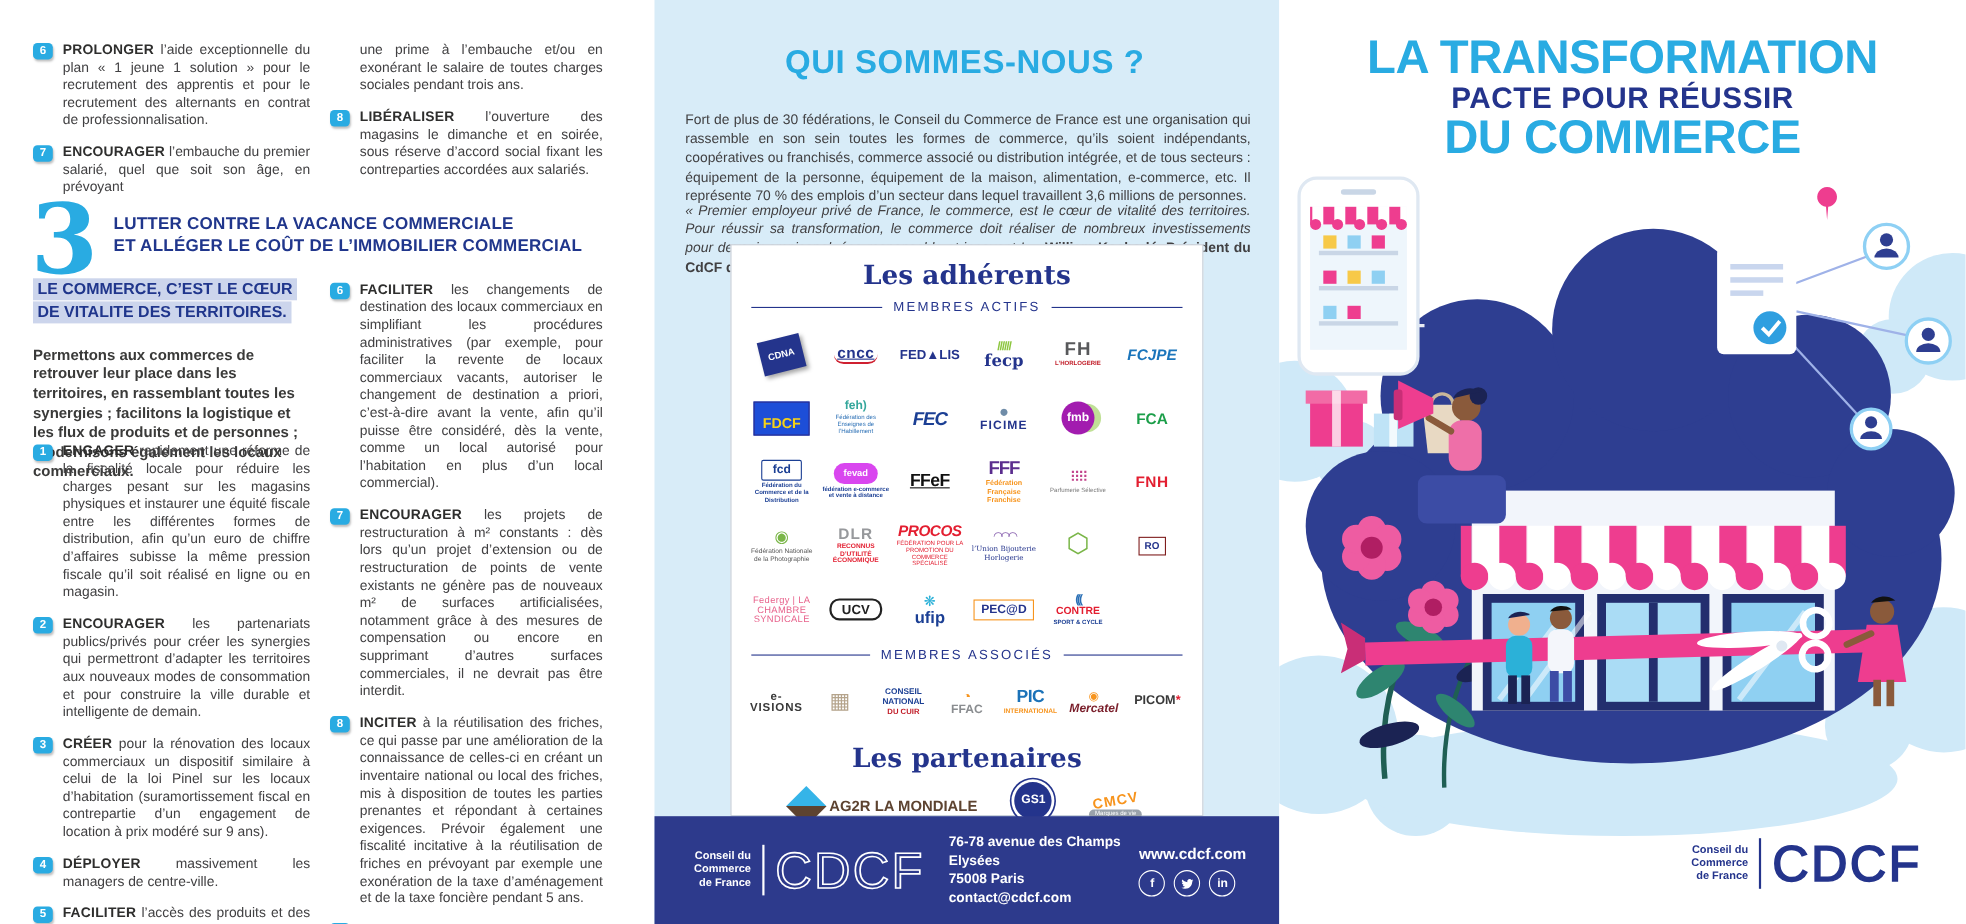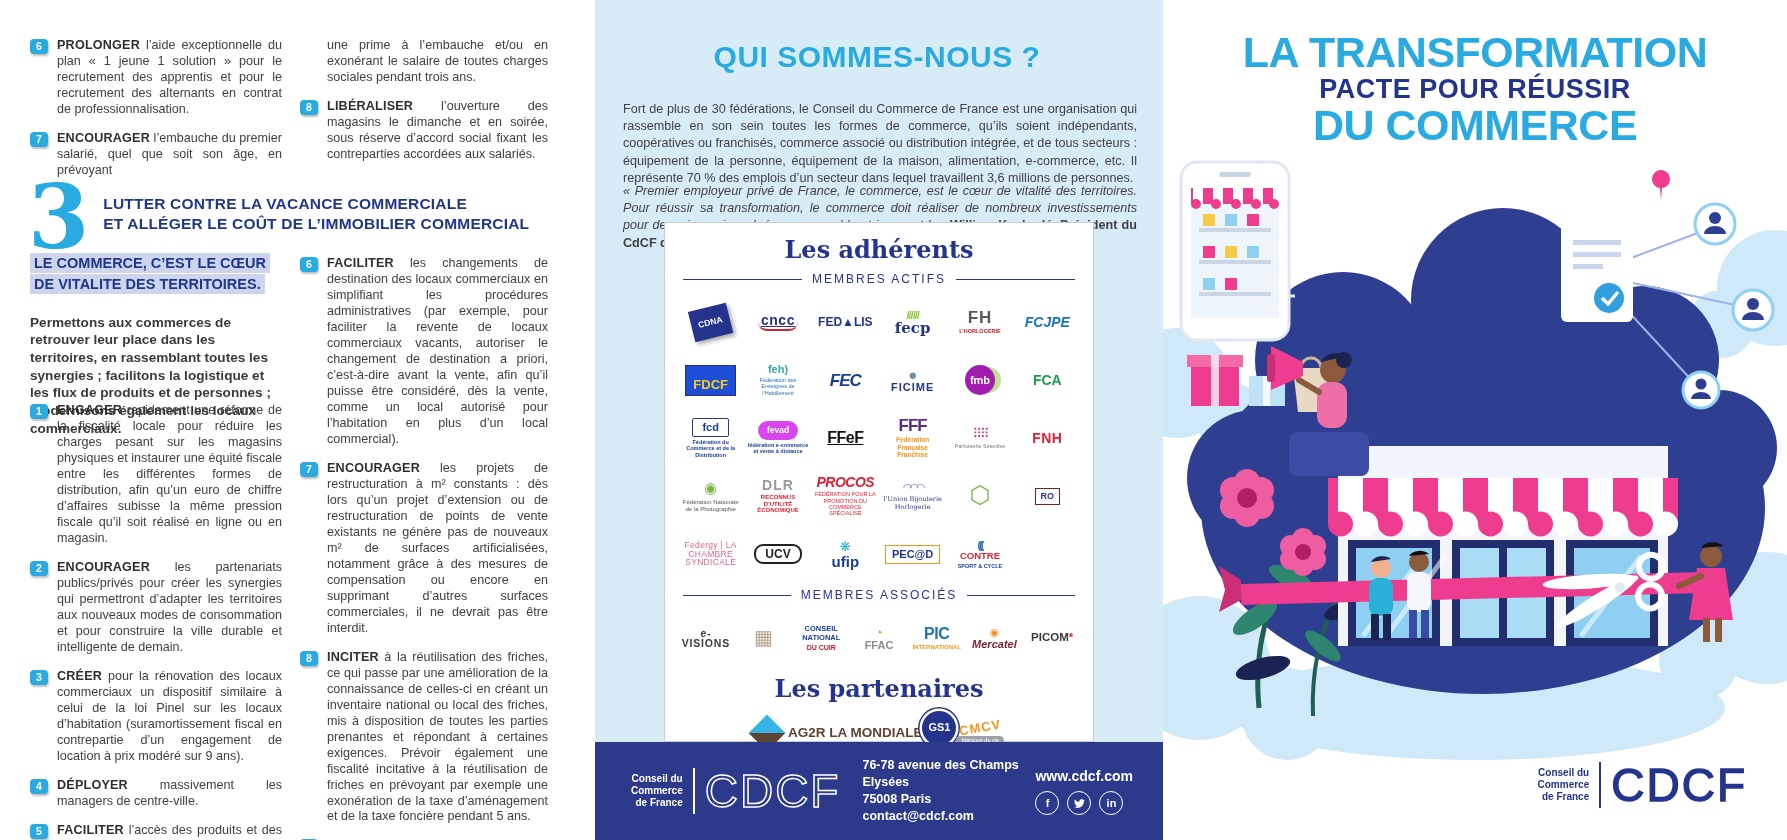--- a/index.html
+++ b/index.html
@@ -111,21 +111,21 @@
   .lg-cncuir .lgsub{color:#c11c27;font-weight:bold;font-size:7px;}
   .lg-ffac::before{content:"◔";color:#f7941d;font-size:13px;}
   .lg-ffac .lgmain{color:#8a8d90;font-size:11px;}
   .lg-pic .lgmain{color:#1b72b8;font-size:16px;letter-spacing:-.5px;}
   .lg-pic .lgsub{color:#f7941d;font-weight:bold;font-size:6px;}
   .lg-mercatel::before{content:"◉";color:#f7941d;font-size:11px;}
   .lg-mercatel .lgmain{color:#7a1f2b;font-size:11px;font-style:italic;}
   .lg-picom .lgmain{color:#3a3a3a;font-size:11.5px;}
   .lg-picom .lgmain::after{content:"*";color:#e31e30;}
 
-  #partners-row{display:flex;justify-content:center;align-items:center;margin-top:6px;}
+  #partners-row{display:flex;justify-content:center;align-items:center;gap:34px;margin-top:6px;}
   .lg-ag2r{flex-direction:row;gap:8px;}
   .lg-ag2r::before{content:"";width:26px;height:26px;transform:rotate(45deg);
       background:linear-gradient(135deg,#35b4e8 50%,#5d4330 50%);}
   .lg-ag2r .lgmain{color:#5d4330;font-size:13.5px;}
   .lg-gs1 .lgmain{background:#24348c;color:#fff;width:34px;height:34px;border-radius:50%;
       display:flex;align-items:center;justify-content:center;font-size:11px;
       box-shadow:0 0 0 2.5px #fff,0 0 0 4px #24348c;}
   .lg-gs1 .lgsub{color:#f7941d;font-weight:bold;font-size:7.5px;}
   .lg-cmcv .lgmain{color:#f7941d;font-size:13px;transform:rotate(-10deg);letter-spacing:1px;}
   .lg-cmcv .lgsub{background:#9aa2ab;color:#fff;border-radius:8px;padding:1px 5px;font-size:5.5px;}

